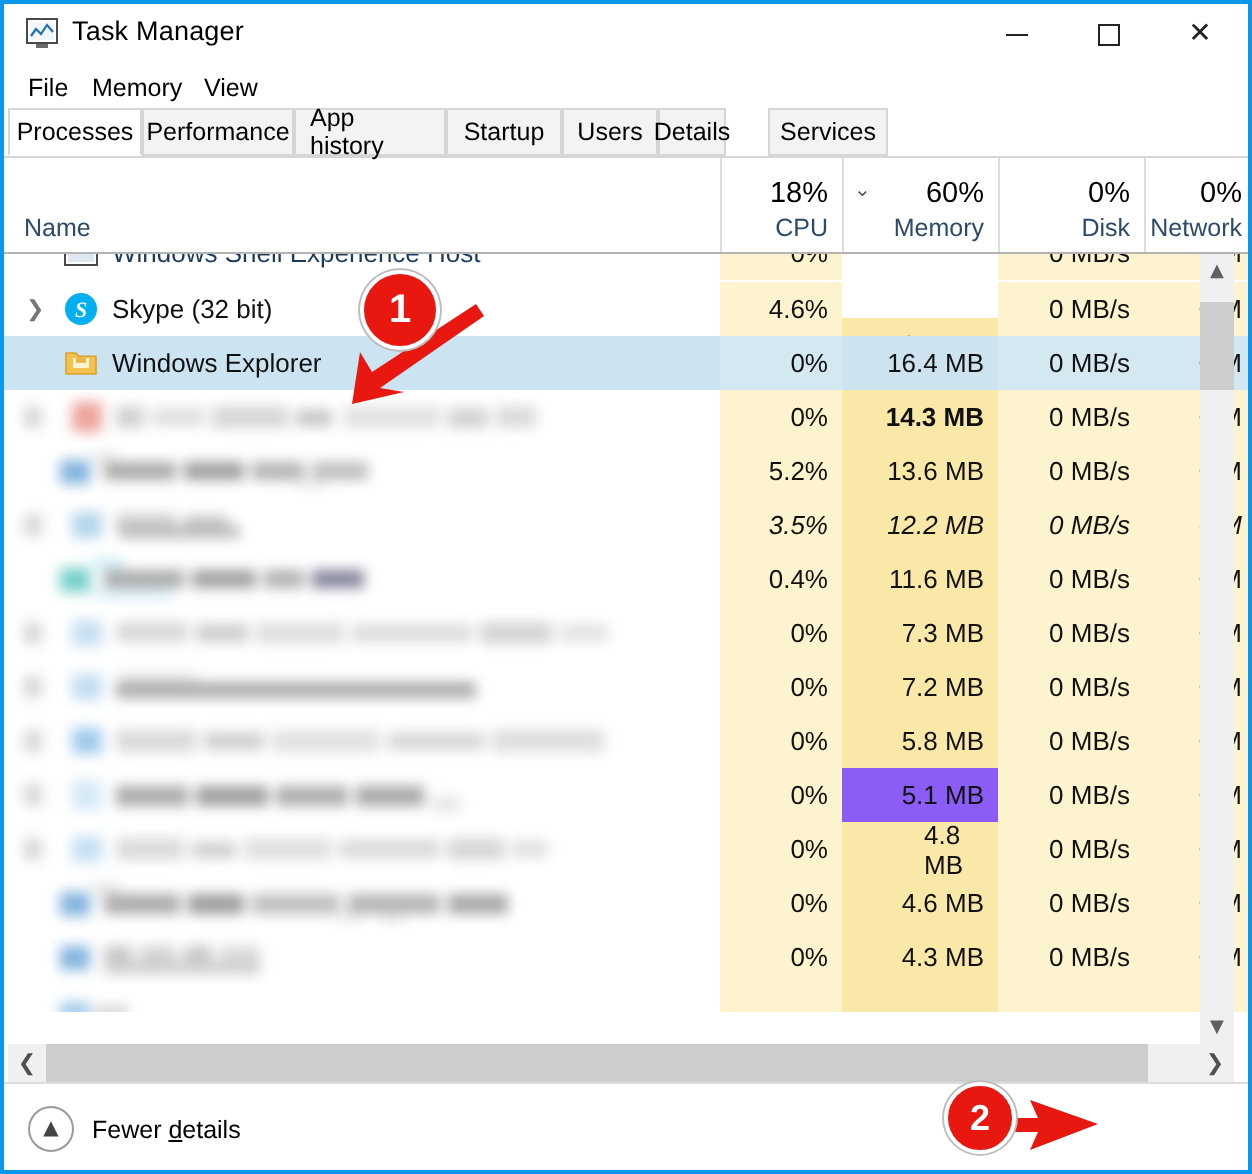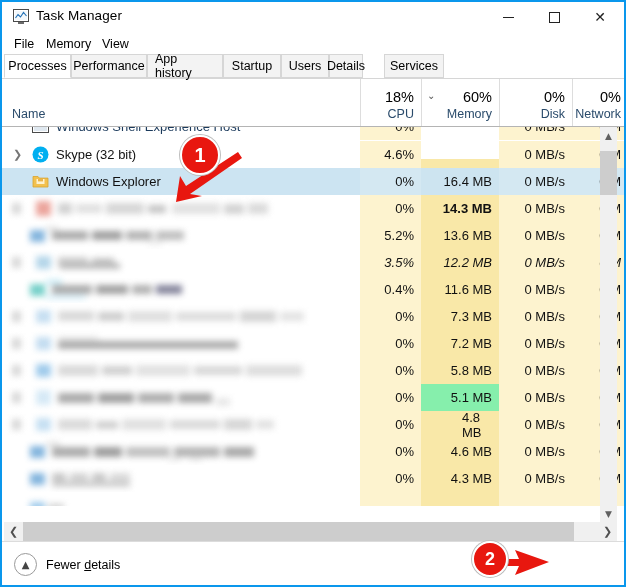--- a/index.html
+++ b/index.html
@@ -441,21 +441,21 @@
               <rect x="184" y="5" width="48" height="9" fill="#d0d0d0"></rect>
               <rect x="236" y="4" width="56" height="11" fill="#d8d8d8"></rect>
             </svg>
         </span>
       </div>
     </div>
 
     <div class="row" style="top:257px;">
       <div style="position:absolute;left:0;top:0;width:358px;height:27px;background:#ffffff;"></div>
       <div class="cellv" style="left:358px;width:61px;background:#fdf3cf;">0%</div>
-      <div class="cellv" style="left:419px;width:78px;background:#86efac;">5.1 MB</div>
+      <div class="cellv" style="left:419px;width:78px;background:#8b5cf6;">5.1 MB</div>
       <div class="cellv" style="left:497px;width:73px;background:#fdf3cf;">0 MB/s</div>
       <div class="cellv" style="left:570px;width:56px;background:#fdf3cf;">0 M</div>
       <div class="namecell">
         <span class="blur" style="left:8px;top:4px;width:228px;height:19px;">
           <svg width="228" height="19">
               <rect x="2" y="4" width="9" height="11" fill="#d0d0d0"></rect>
               <rect x="26" y="2" width="15" height="15" fill="#cfe6f5"></rect>
               <rect x="48" y="5" width="36" height="10" fill="#9b9b9b"></rect>
               <rect x="88" y="5" width="36" height="10" fill="#8e8e8e"></rect>
               <rect x="128" y="5" width="36" height="10" fill="#a0a0a0"></rect>

